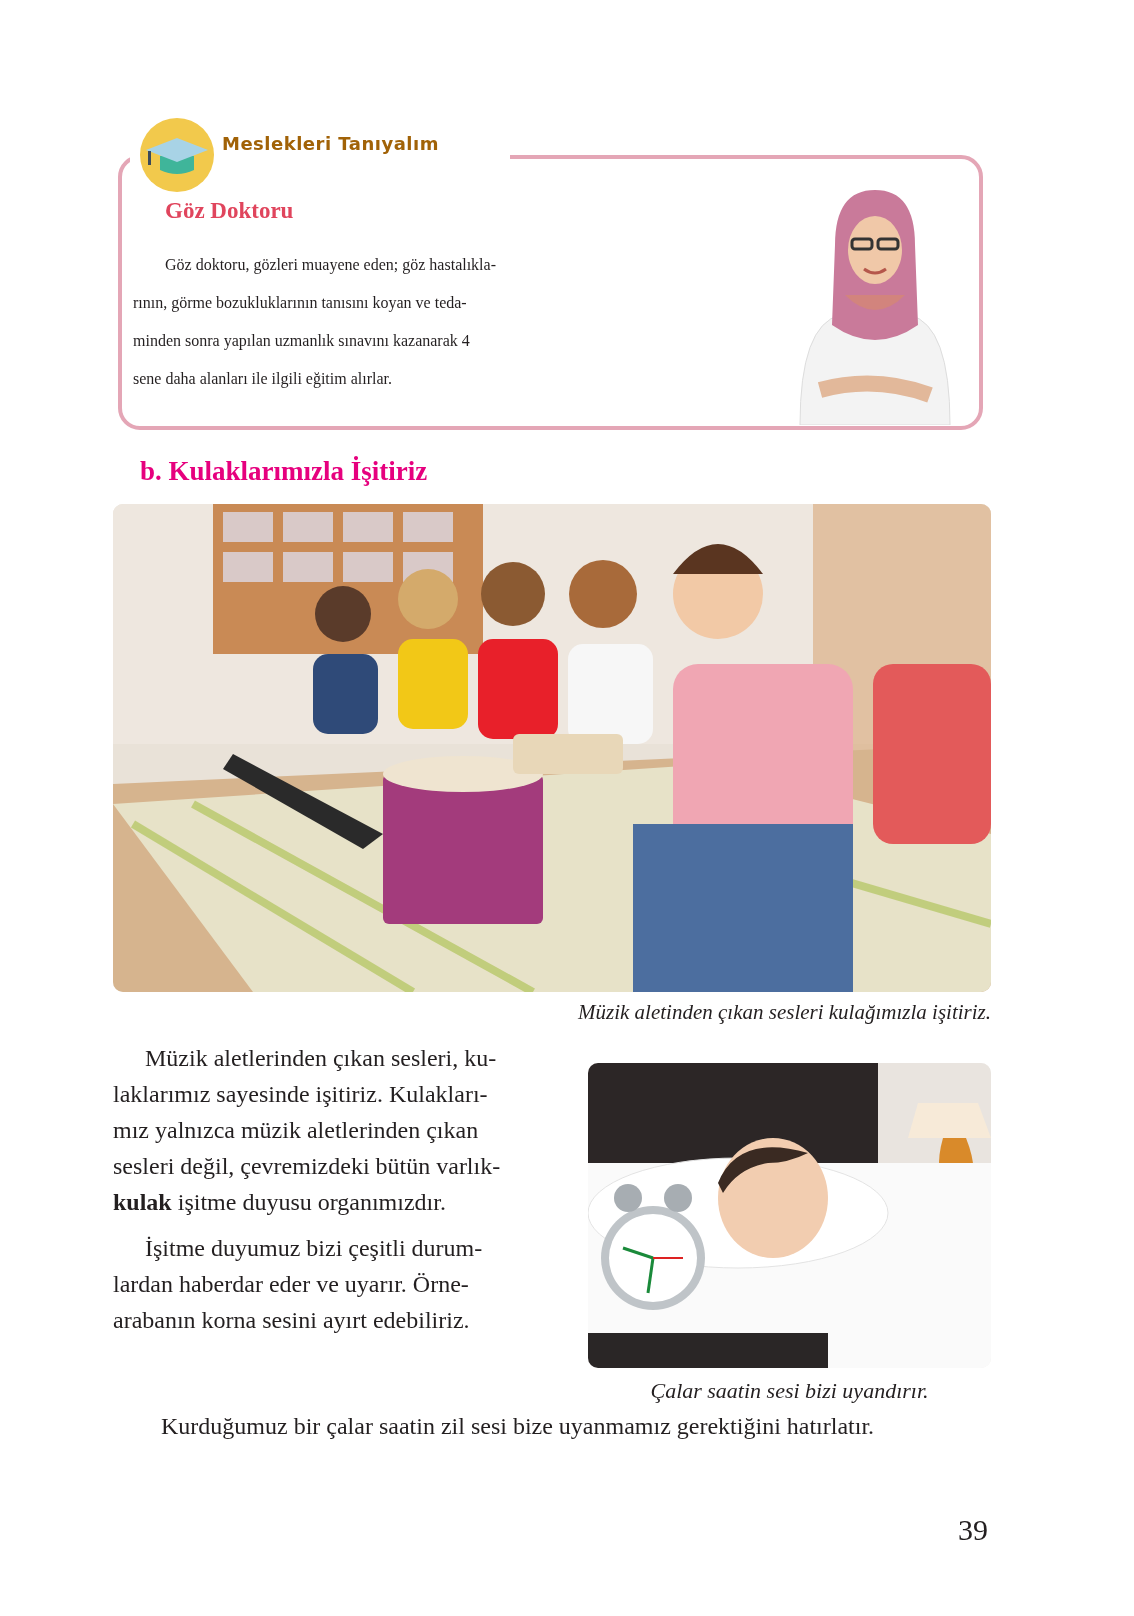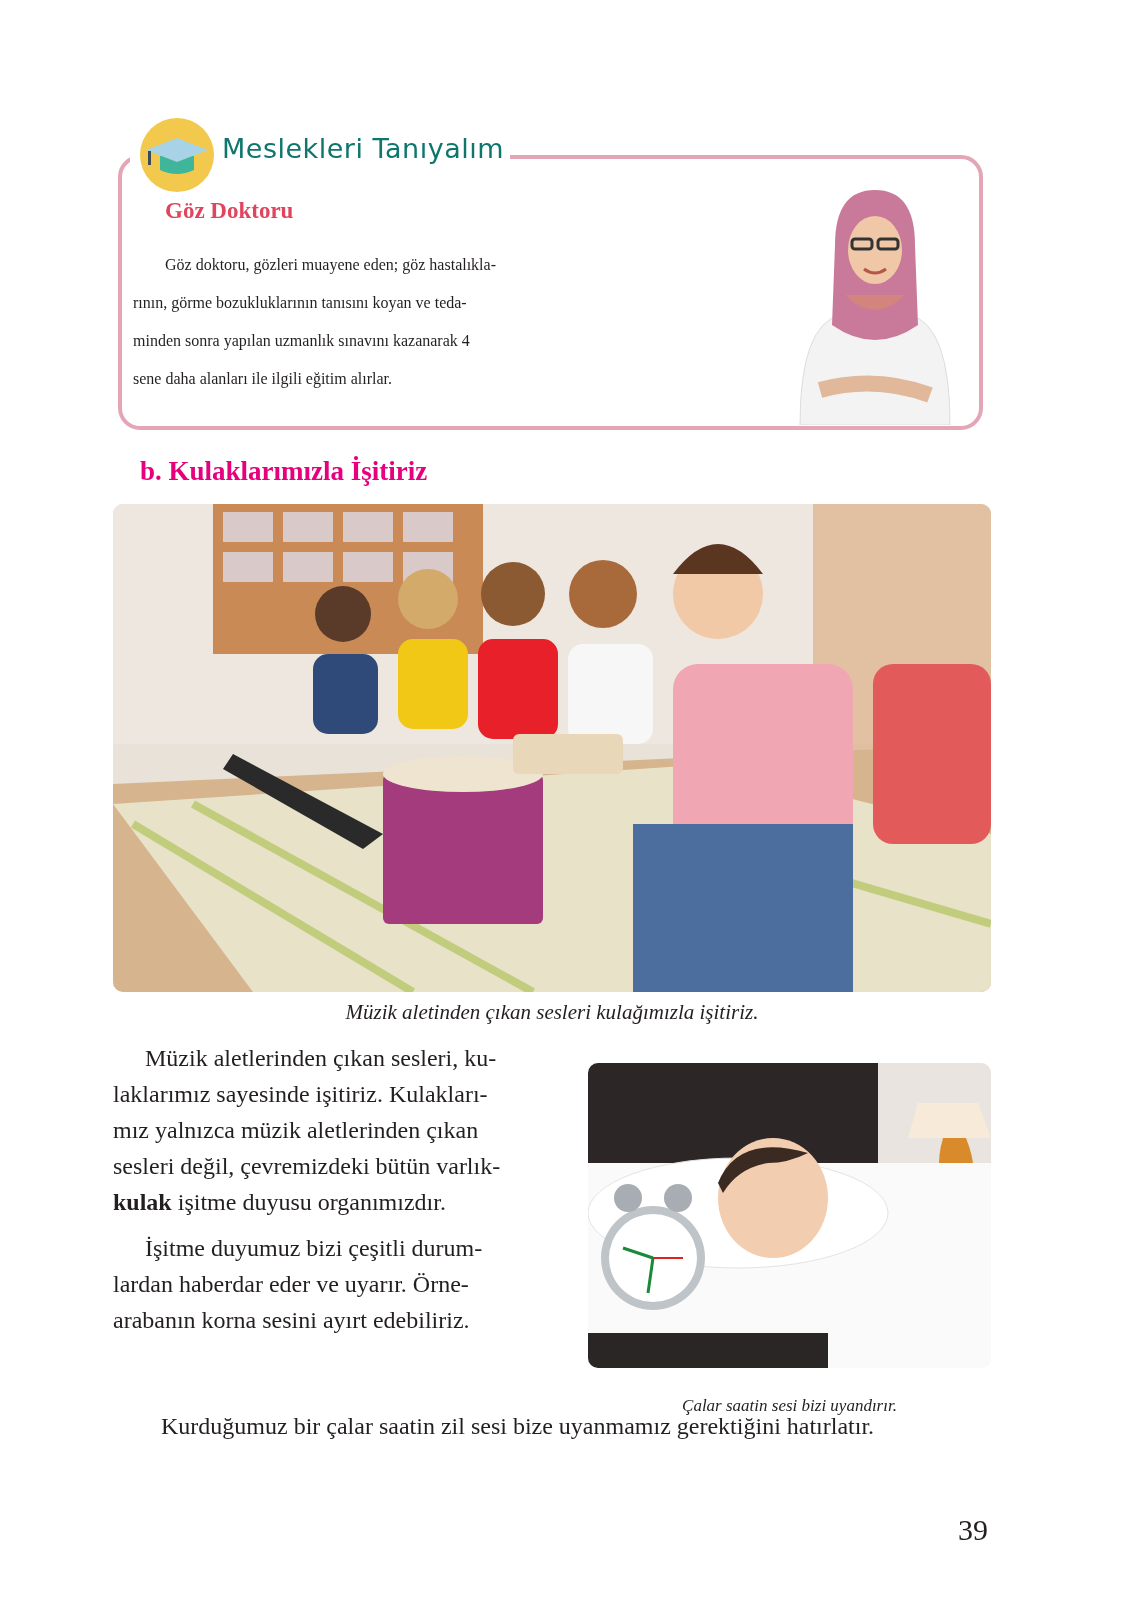--- a/index.html
+++ b/index.html
@@ -2,31 +2,31 @@
 <html><head>
 <meta charset="utf-8">
 <style>
   html,body{margin:0;padding:0;background:#fff;}
   body{width:1134px;height:1616px;position:relative;overflow:hidden;font-family:"DejaVu Serif","Liberation Serif",serif;color:#231f20;}
   .abs{position:absolute;}
   
   .card{left:118px;top:155px;width:865px;height:275px;border:4px solid #e4a6b6;border-radius:22px;box-sizing:border-box;}
   .card-tab-mask{left:130px;top:145px;width:380px;height:20px;background:#fff;}
   .badge{left:140px;top:118px;width:74px;height:74px;border-radius:50%;background:#f2c94c;}
-  .title{left:222px;top:133px;font-family:"DejaVu Sans","Liberation Sans",sans-serif;font-size:27px;font-weight:normal;color:#0f766e;letter-spacing:0.5px;}
+  .title{left:222px;top:133px;font-family:"DejaVu Sans","Liberation Sans",sans-serif;font-size:18px;font-weight:bold;color:#a16207;letter-spacing:0.5px;}
   .doc-heading{left:165px;top:198px;font-size:23px;font-weight:bold;color:#e0455d;font-family:"Liberation Serif",serif;}
   .doc-text{left:133px;top:246px;width:620px;font-size:16px;line-height:38px;font-family:"Liberation Serif",serif;}
   .doctor{left:790px;top:175px;width:170px;height:250px;}
   .sec-heading{left:140px;top:456px;font-size:27px;font-weight:bold;color:#e6007e;font-family:"Liberation Serif",serif;}
   .photo1{left:113px;top:504px;width:878px;height:488px;border-radius:10px;overflow:hidden;}
-  .cap1{left:113px;top:1000px;width:878px;text-align:center;font-style:italic;font-size:21px;font-family:"Liberation Serif",serif;}
+  .cap1{left:113px;top:1000px;width:878px;text-align:right;font-style:italic;font-size:21px;font-family:"Liberation Serif",serif;}
   .body1{left:113px;top:1040px;width:450px;font-size:24px;line-height:36px;font-family:"Liberation Serif",serif;}
   .last-line{left:113px;top:1413px;font-size:24px;font-family:"Liberation Serif",serif;white-space:nowrap;margin-left:48px;}
   .photo2{left:588px;top:1063px;width:403px;height:305px;border-radius:10px;overflow:hidden;}
-  .cap2{left:588px;top:1378px;width:403px;text-align:center;font-style:italic;font-size:17px;font-family:"Liberation Serif",serif;margin-top:18px;}
+  .cap2{left:588px;top:1378px;width:403px;text-align:center;font-style:italic;font-size:22px;font-family:"Liberation Serif",serif;}
   .pagenum{left:958px;top:1513px;font-size:30px;font-family:"Liberation Serif",serif;}
 </style>
 </head>
 <body>
 
 <div class="abs card"></div>
 <div class="abs card-tab-mask"></div>
 
 <div class="abs badge">
   <svg width="74" height="74" viewBox="0 0 74 74">

